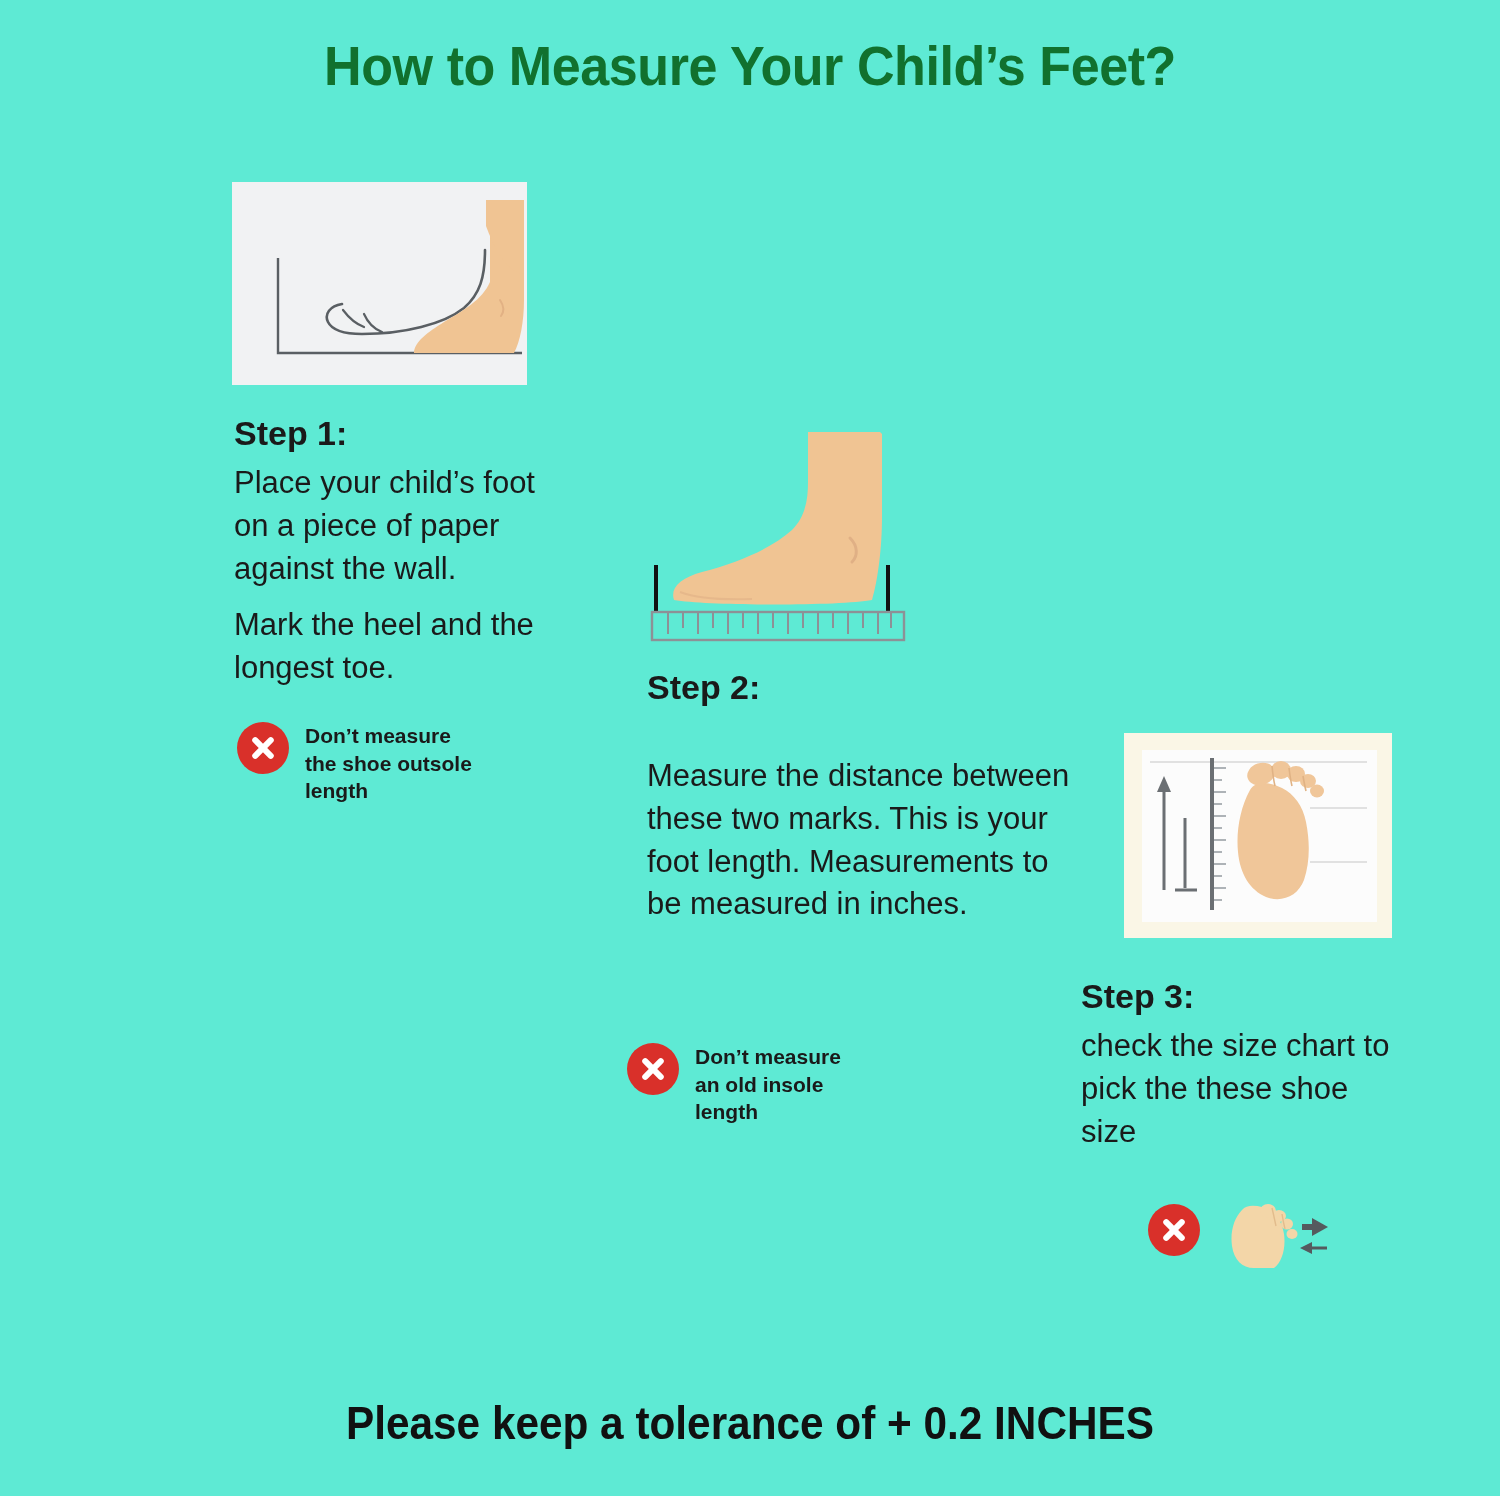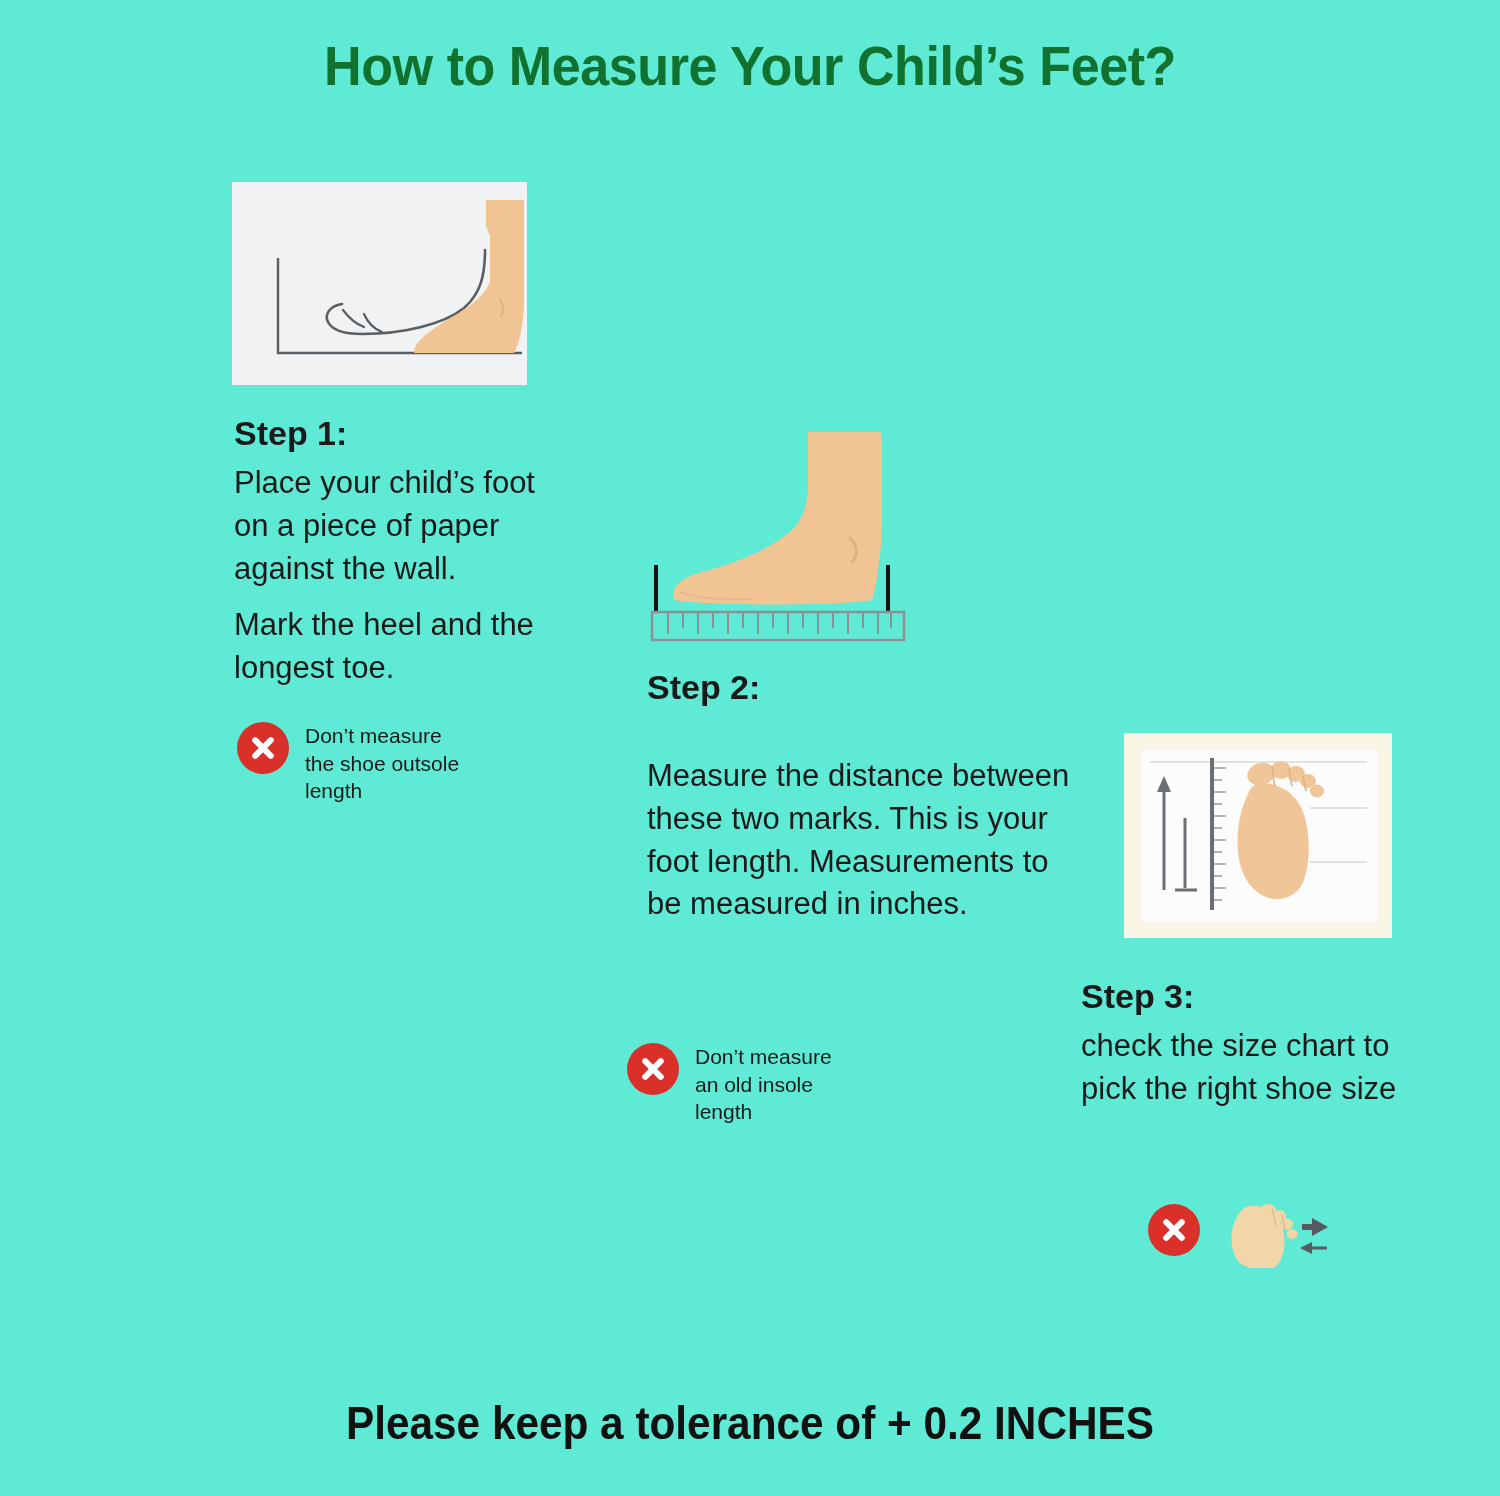--- a/index.html
+++ b/index.html
@@ -48,20 +48,21 @@
     color: #1a1a1a;
   }
   .step-body p { margin: 0; }
   .step-body p + p { margin-top: 14px; }
 
   
   .warn {
     position: absolute;
     display: flex;
     align-items: flex-start;
+    font-weight: bold;
   }
   .warn-circle {
     width: 52px;
     height: 52px;
     border-radius: 50%;
     background: #d9302a;
     flex: 0 0 auto;
     position: relative;
   }
   .warn-circle::before,
@@ -302,21 +303,21 @@
           <path d="M 130 16 C 131 26 132 32 133 36"></path>
           <path d="M 147 18 C 148 26 149 32 150 36"></path>
           <path d="M 161 26 C 162 32 163 37 164 41"></path>
         </g>
       </svg>
     </div>
   </div>
 
   <div class="step-title" style="left:1081px; top:977px;">Step 3:</div>
   <div class="step-body" style="left:1081px; top:1025px; width:330px;">
-    <p>check the size chart to pick the right shoe size</p>
+    <p>check the size chart to pick the these shoe size</p>
   </div>
 
   <div class="warn" style="left:1148px; top:1204px;">
     <span class="warn-circle"></span>
   </div>
   <div id="step3-foot-icon">
     <svg width="105" height="75" viewBox="0 0 105 75">
 
       <path d="M 18 12
                C 10 20 6 34 8 48

